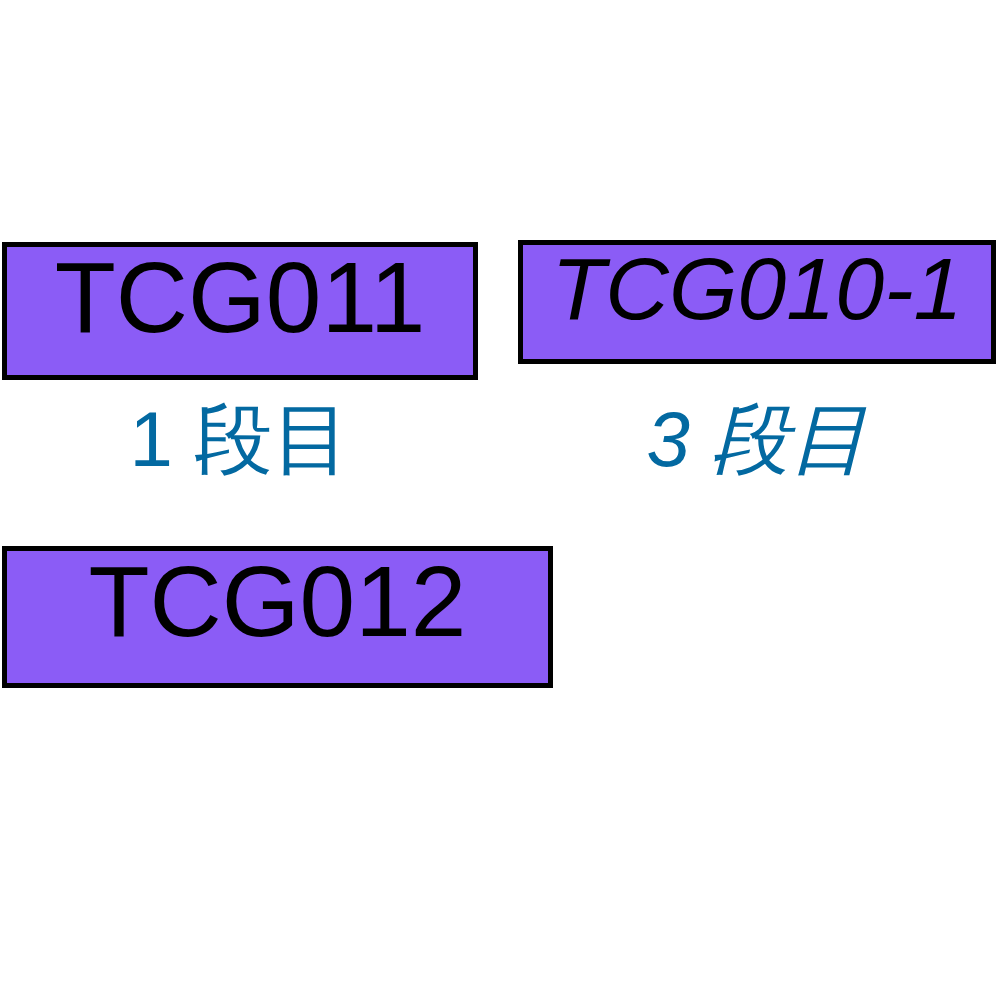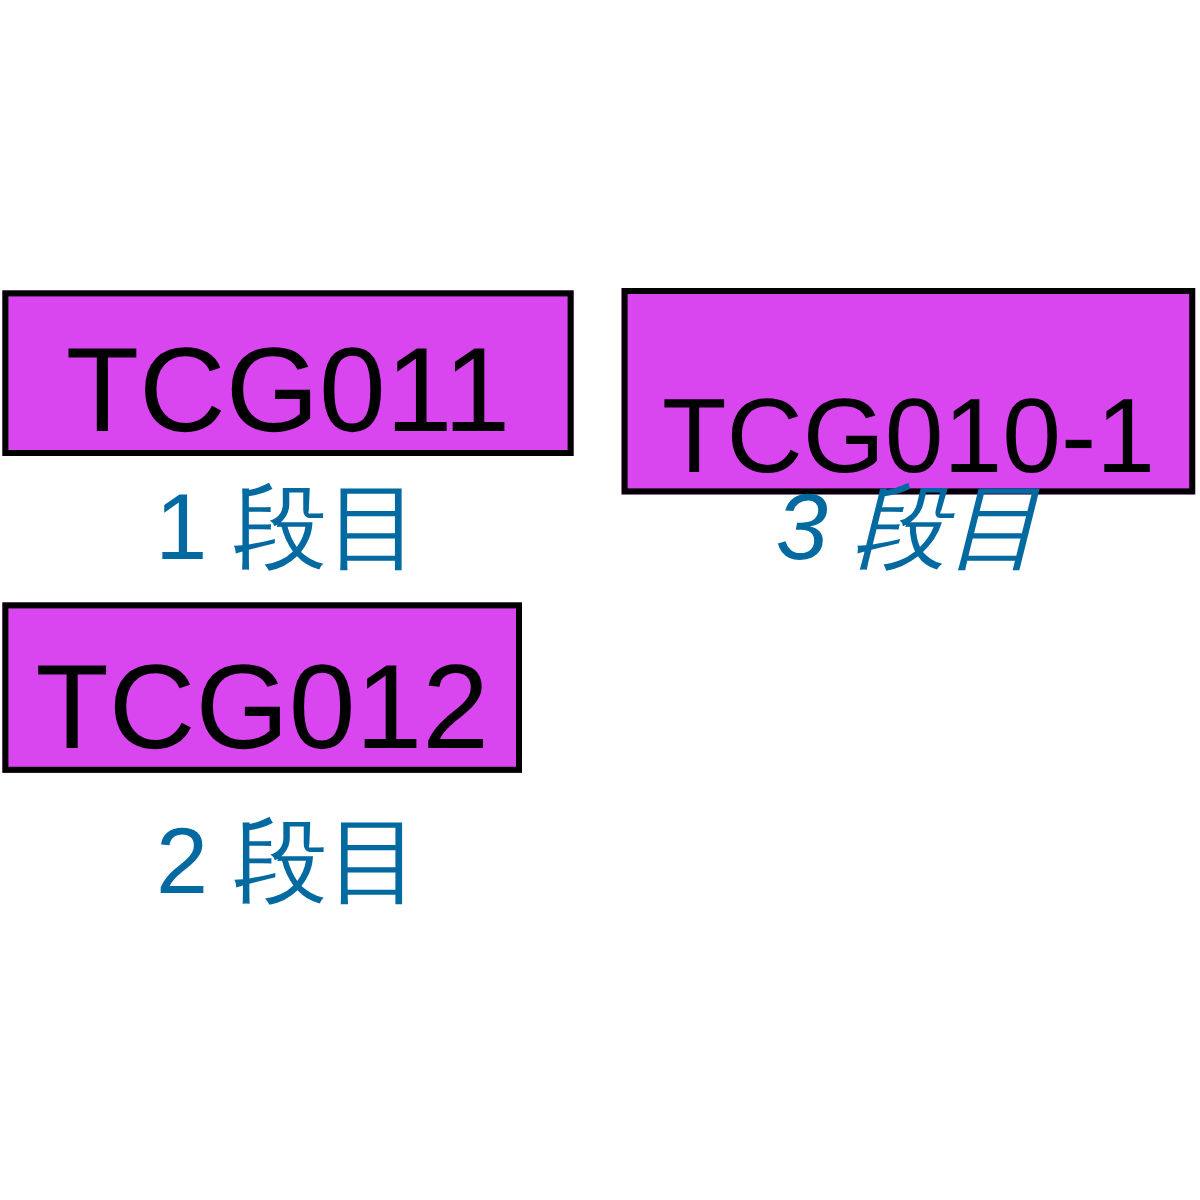--- a/index.html
+++ b/index.html
@@ -13,49 +13,50 @@
     height: 1000px;
     background: #ffffff;
     overflow: hidden;
     font-family: "Liberation Sans", "DejaVu Sans", sans-serif;
     color: #000000;
   }
   .code-box {
     position: absolute;
     box-sizing: border-box;
     border: 5px solid #000000;
-    background: #d946ef;
+    background: #8b5cf6;
     display: flex;
-    align-items: flex-end;
+    align-items: flex-start;
     justify-content: center;
   }
   .code-box .code-text {
     font-weight: 400;
     line-height: 1;
     white-space: nowrap;
     letter-spacing: 0px;
   }
   .box-1 {
     left: 2px;
     top: 242px;
     width: 476px;
     height: 138px;
   }
   .box-1 .code-text { font-size: 100px; }
   .box-2 {
     left: 518px;
     top: 240px;
     width: 478px;
-    height: 172px;
+    height: 124px;
+    font-style: italic;
   }
   .box-2 .code-text { font-size: 88px; }
   .box-3 {
     left: 2px;
-    top: 502px;
-    width: 433px;
+    top: 546px;
+    width: 551px;
     height: 142px;
   }
   .box-3 .code-text { font-size: 100px; }
 
   .tier-label {
     position: absolute;
     text-align: center;
     font-size: 78px;
     line-height: 1;
     font-weight: 400;
@@ -90,15 +91,14 @@
   <div class="tier-label tier-1">1 段目</div>
 
   <div class="code-box box-2">
     <span class="code-text">TCG010-1</span>
   </div>
   <div class="tier-label tier-3">3 段目</div>
 
   <div class="code-box box-3">
     <span class="code-text">TCG012</span>
   </div>
-  <div class="tier-label tier-2">2 段目</div>
 
 </div>
 
 </body></html>

